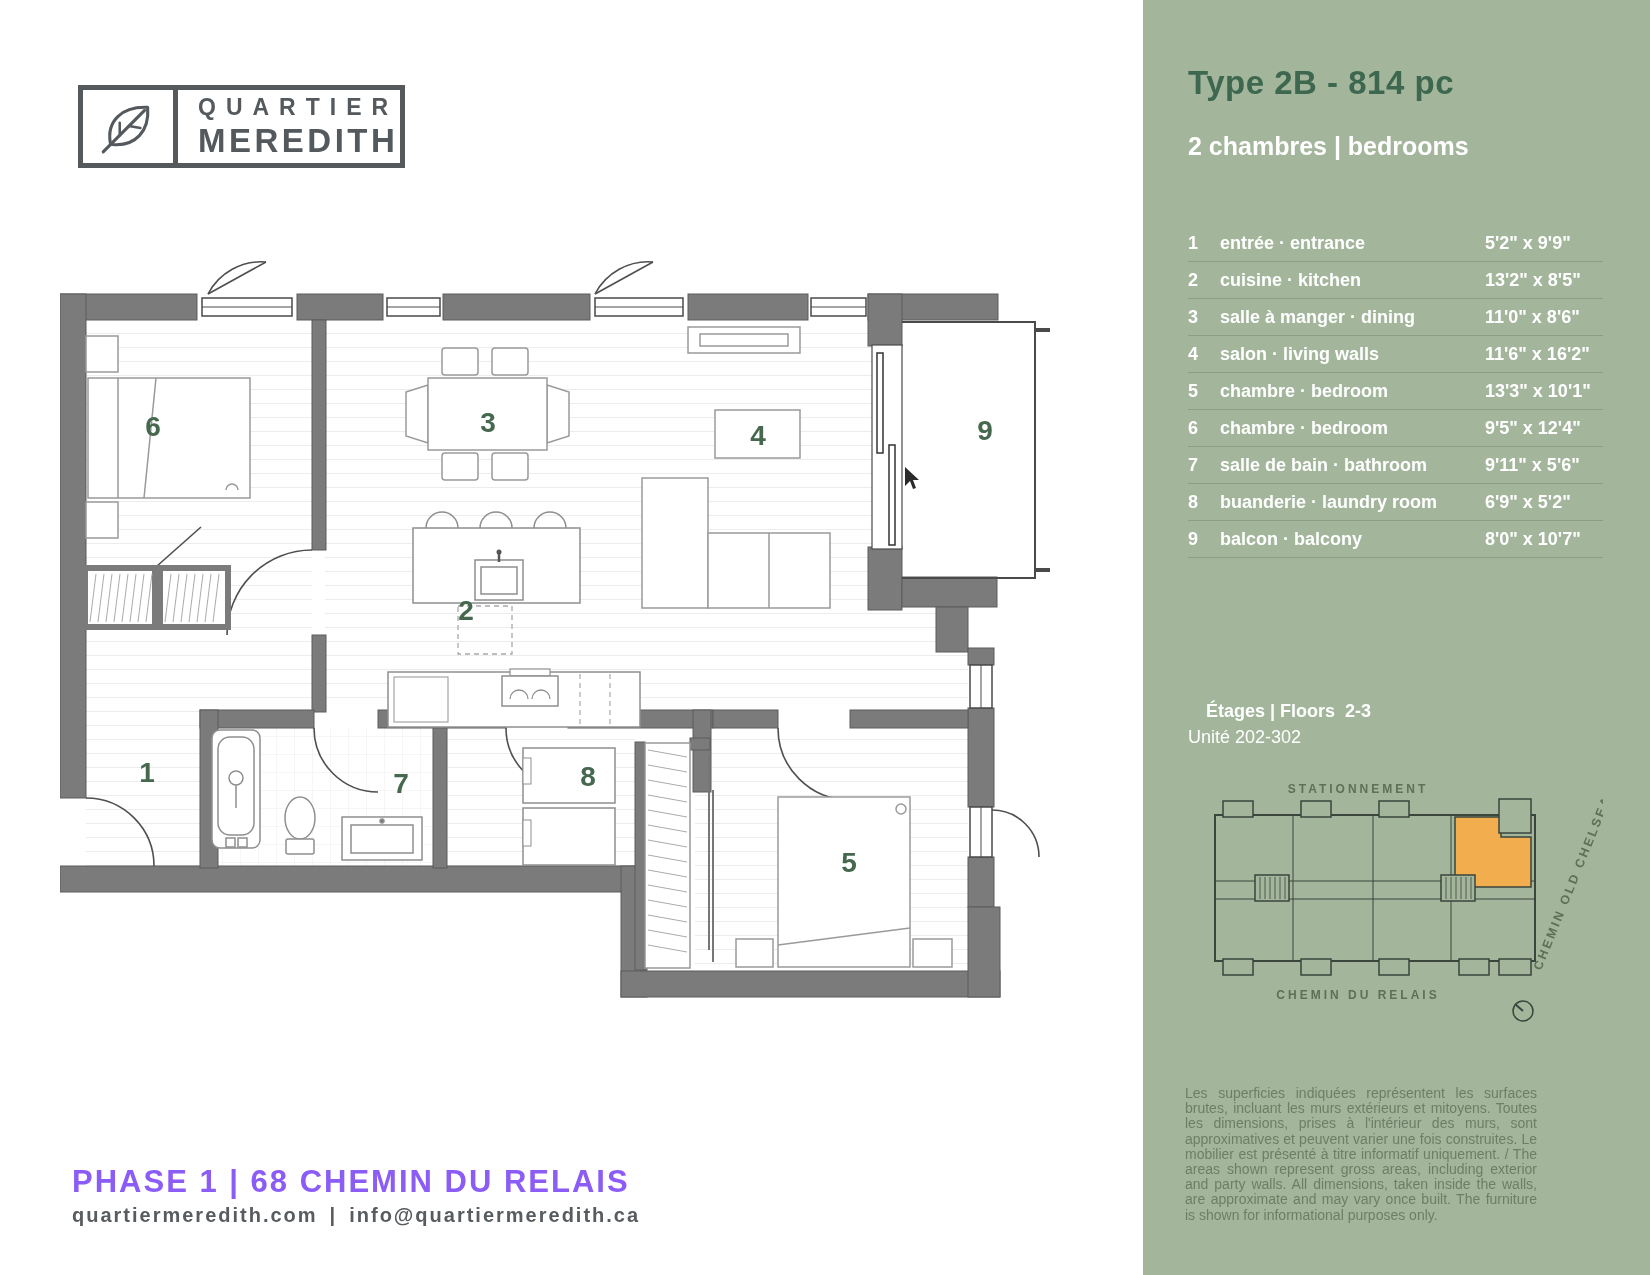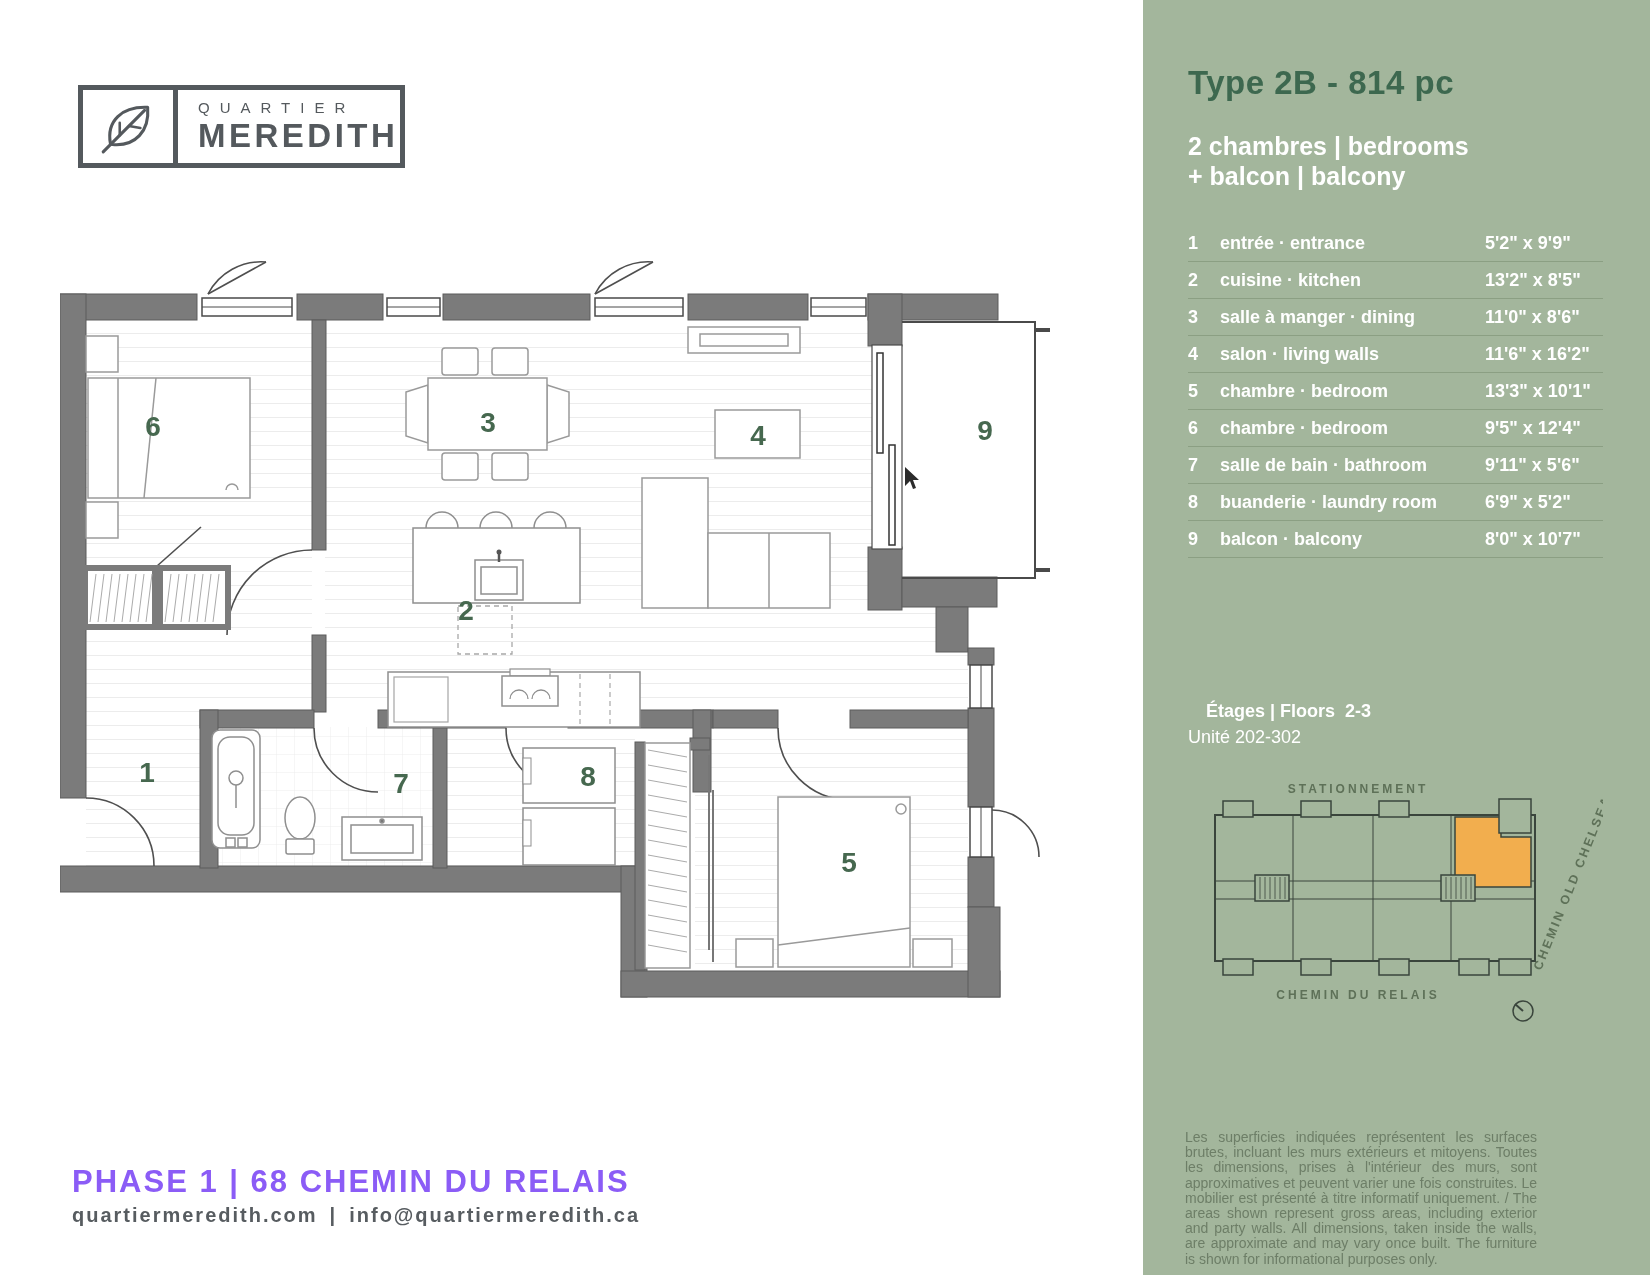--- a/index.html
+++ b/index.html
@@ -4,39 +4,39 @@
 <style>
   * { margin:0; padding:0; box-sizing:border-box; }
   html,body { width:1650px; height:1275px; }
   body { font-family:"Liberation Sans", sans-serif; background:#ffffff; position:relative; overflow:hidden; }
   .abs { position:absolute; }
 
   
   .logo-box { left:78px; top:85px; width:327px; height:83px; border:5px solid #54595d; display:flex; }
   .logo-icon-cell { width:95px; border-right:5px solid #54595d; display:flex; align-items:center; justify-content:center; }
   .logo-text-cell { flex:1; display:flex; flex-direction:column; justify-content:center; padding-left:20px; color:#54595d; }
-  .logo-line1 { font-size:15px; font-weight:400; letter-spacing:10px; }
+  .logo-line1 { font-size:23px; font-weight:700; letter-spacing:10px; }
   .logo-line2 { font-size:33px; font-weight:800; letter-spacing:3.5px; margin-top:1px; }
 
   
   .plan-wrap { left:60px; top:250px; width:990px; height:750px; }
 
   
   .sidebar { left:1143px; top:0; width:507px; height:1275px; background:#a3b69c; }
   .sb-title { position:absolute; left:45px; top:64px; font-size:33px; font-weight:800; color:#3d684f; letter-spacing:0.5px; }
   .sb-subtitle { position:absolute; left:45px; top:114px; font-size:25px; font-weight:700; color:#ffffff; line-height:30px;margin-top:17px; }
   .room-table { position:absolute; left:45px; top:225px; width:415px; }
   .room-row { display:flex; align-items:center; height:37px; border-bottom:1px solid #8b9f83; color:#ffffff; font-size:18px; font-weight:700; }
   .room-num { width:32px; }
   .room-name { flex:1; }
   .room-dims { width:118px; }
   .sb-floors { position:absolute; left:45px; top:701px; font-size:18px; font-weight:700; color:#ffffff; white-space:pre;margin-left:18px; }
   .sb-unit { position:absolute; left:45px; top:727px; font-size:18px; font-weight:400; color:#ffffff; }
   .keyplan { position:absolute; left:50px; top:775px; width:410px; height:250px; }
-  .sb-disclaimer { position:absolute; left:42px; top:1086px; width:352px; font-size:14px; line-height:15.2px; color:#6d7e67; text-align:justify;margin-top:44px; }
+  .sb-disclaimer { position:absolute; left:42px; top:1086px; width:352px; font-size:14px; line-height:15.2px; color:#6d7e67; text-align:justify; }
 
   
   .footer-line1 { left:72px; top:1164px; font-size:31px; font-weight:700; color:#8b5cf6; letter-spacing:2px; }
   .footer-line2 { left:72px; top:1204px; font-size:20px; font-weight:700; color:#575c60; letter-spacing:2px; }
   .footer-line2 .sep { margin:0 12px; }
 
   svg text.room-label { font-family:"Liberation Sans", sans-serif; font-size:28px; font-weight:700; fill:#46684f; text-anchor:middle; }
   svg text.street { font-family:"Liberation Sans", sans-serif; font-size:12px; font-weight:600; fill:#5e7158; letter-spacing:3px; text-anchor:middle; }
   svg text.street-rot { font-family:"Liberation Sans", sans-serif; font-size:12.5px; font-weight:600; fill:#5e7158; letter-spacing:2.5px; }
 </style>
@@ -288,21 +288,20 @@
     <text class="room-label" x="528" y="536">8</text>
     <text class="room-label" x="925" y="190">9</text>
   </g>
 </svg>
 </div>
 
 <div class="abs sidebar">
   <div class="sb-title">Type 2B - 814 pc</div>
   <div class="sb-subtitle">
     <div>2 chambres | bedrooms</div>
-    <div>+ balcon | balcony</div>
   </div>
 
   <div class="room-table">
     <div class="room-row">
       <div class="room-num">1</div>
       <div class="room-name">entrée · entrance</div>
       <div class="room-dims">5'2" x 9'9"</div>
     </div>
     <div class="room-row">
       <div class="room-num">2</div>

